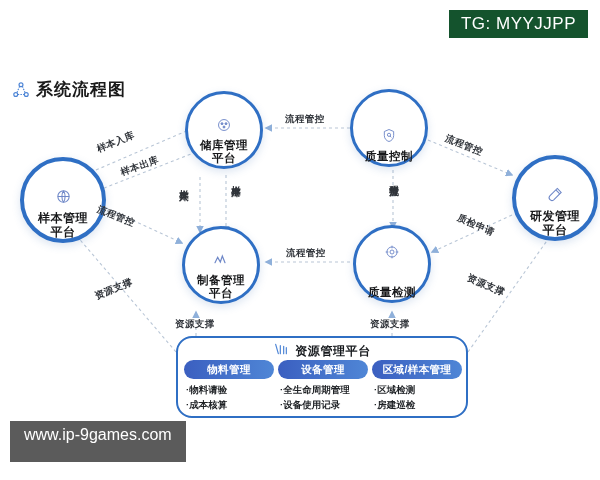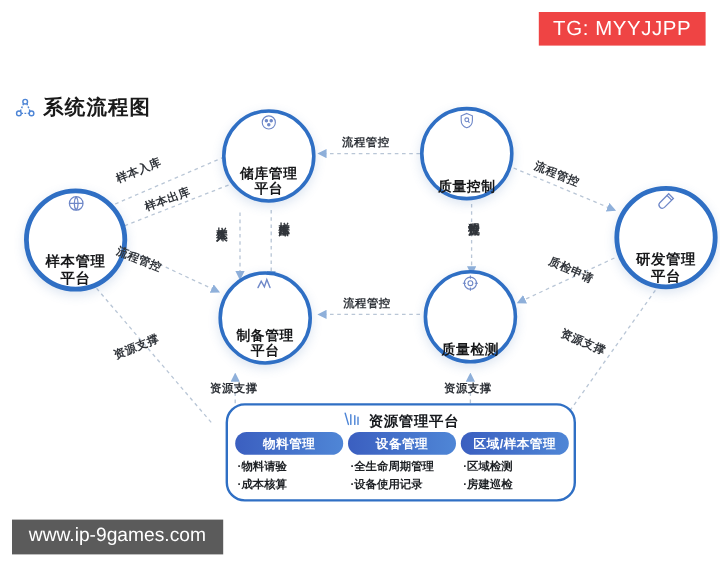--- a/index.html
+++ b/index.html
@@ -7,32 +7,32 @@
     width:600px;height:480px;
     background:#ffffff;
     font-family:"Liberation Sans","DejaVu Sans",sans-serif;
     position:relative;overflow:hidden;
   }
   #stage{position:absolute;left:0;top:0;width:600px;height:480px;}
 
   
   .tg-badge{
     position:absolute;right:12px;top:10px;
-    background:#ef4444;color:#fff;
+    background:#14532d;color:#fff;
     font-size:17px;letter-spacing:.5px;
     padding:5px 12px 6px 12px;
     line-height:1;
     z-index:40;
   }
   
   .wm{
     position:absolute;left:10px;bottom:18px;
     background:#5b5b5b;color:#fff;
     font-size:16px;
-    padding:6px 14px 7px 14px;
+    padding:6px 14px 19px 14px;
     line-height:1;
     z-index:40;
   }
 
   
   .title-wrap{
     position:absolute;left:12px;top:78px;
     display:flex;align-items:center;gap:6px;
     z-index:30;
     text-align:center;
@@ -45,21 +45,21 @@
   }
 
   
   #wires{position:absolute;left:0;top:0;width:600px;height:480px;z-index:5;}
 
   
   .node{
     position:absolute;border-radius:50%;
     background:#fff;
     display:flex;flex-direction:column;
-    align-items:center;justify-content:space-between;
+    align-items:center;justify-content:flex-end;
     box-sizing:border-box;
     z-index:20;
     box-shadow:0 3px 9px rgba(60,110,180,.18);
   }
   .node .nico{margin-bottom:2px;display:block;}
   .node .nlabel{
     color:#17181a;font-weight:bold;text-align:center;
     line-height:1.18;letter-spacing:.5px;
     font-family:"Liberation Sans","DejaVu Sans",sans-serif;
   }
@@ -76,21 +76,21 @@
     letter-spacing:.4px;white-space:nowrap;
     font-family:"Liberation Sans","DejaVu Sans",sans-serif;
   }
   .elabel.vert{
     writing-mode:vertical-rl;
     white-space:normal;line-height:1.15;
   }
 
   
   .respanel{
-    position:absolute;left:188px;top:336px;
+    position:absolute;left:176px;top:336px;
     width:292px;height:82px;
     border:2.5px solid #2f6fc4;
     border-radius:16px;
     background:#fff;
     z-index:22;
     box-sizing:border-box;
   }
   .res-head{
     display:flex;align-items:center;justify-content:center;
     gap:6px;height:24px;margin-top:1px;

